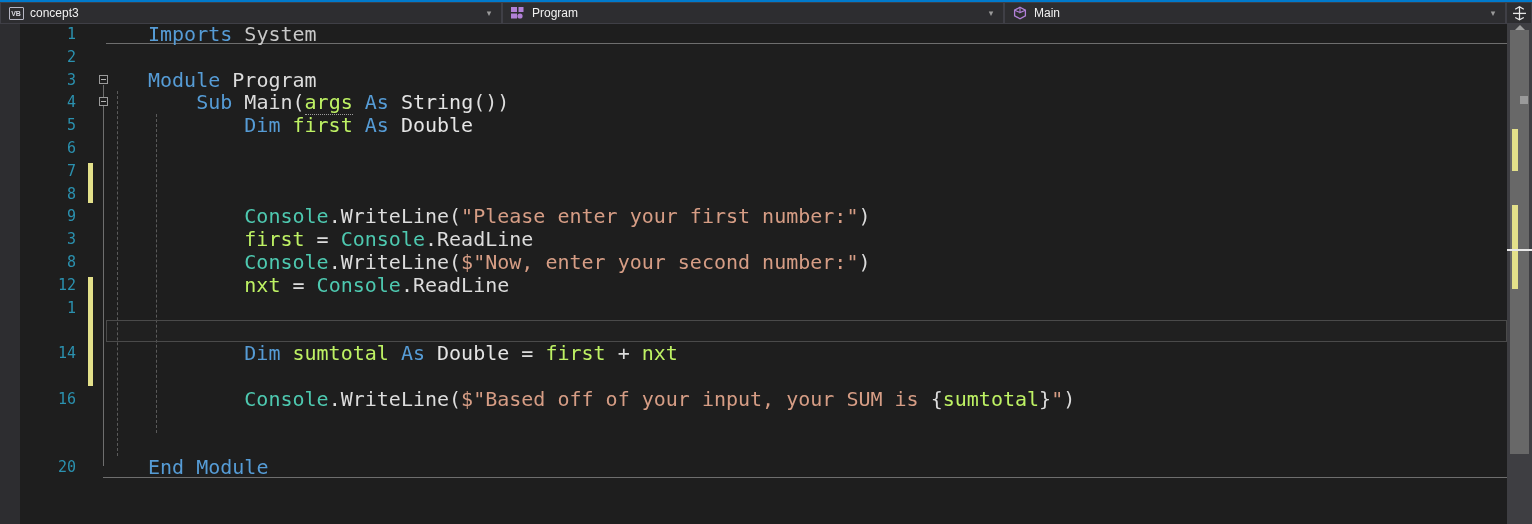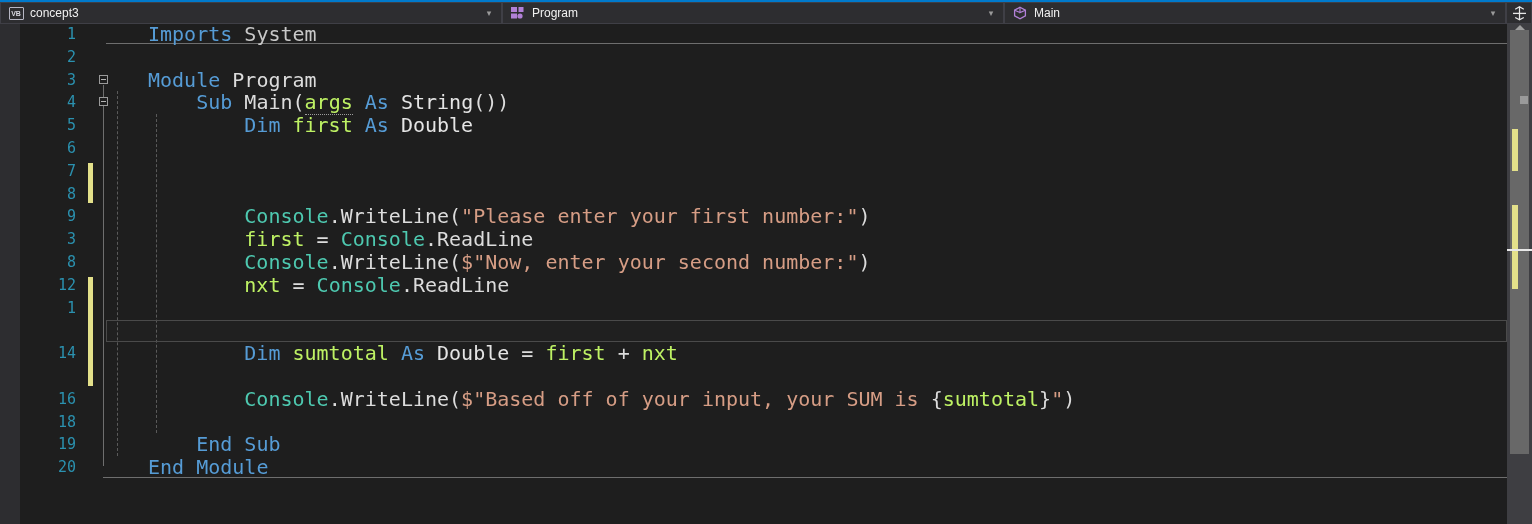--- a/index.html
+++ b/index.html
@@ -198,28 +198,20 @@
           <div class="code"></div>
         </div>
         <div class="line" style="top: 318.2px;">
           <div class="lnum">14</div>
           <div class="code"><span class="pln">        </span><span class="kw">Dim</span><span class="pln"> </span><span class="id">sumtotal</span><span class="pln"> </span><span class="kw">As</span><span class="pln"> </span><span class="typ">Double</span><span class="pln"> = </span><span class="id">first</span><span class="pln"> + </span><span class="id">nxt</span></div>
         </div>
         <div class="line" style="top: 363.8px;">
           <div class="lnum">16</div>
           <div class="code"><span class="pln">        </span><span class="cls">Console</span><span class="pln">.</span><span class="mem">WriteLine</span><span class="pln">(</span><span class="str">$"Based off of your input, your SUM is </span><span class="pln">{</span><span class="id">sumtotal</span><span class="pln">}</span><span class="str">"</span><span class="pln">)</span></div>
         </div>
-        <div class="line" style="top: 386.6px;">
-          <div class="lnum">18</div>
-          <div class="code"></div>
-        </div>
-        <div class="line" style="top: 409.4px;">
-          <div class="lnum">19</div>
-          <div class="code"><span class="pln">    </span><span class="kw">End</span><span class="pln"> </span><span class="kw">Sub</span></div>
-        </div>
         <div class="line" style="top: 432.2px;">
           <div class="lnum">20</div>
           <div class="code"><span class="kw">End</span><span class="pln"> </span><span class="kw">Module</span></div>
         </div>
       </div>
   </div>
 
   <div class="vscroll">
     <div class="uparrow"></div>
     <div class="vthumb"></div>

